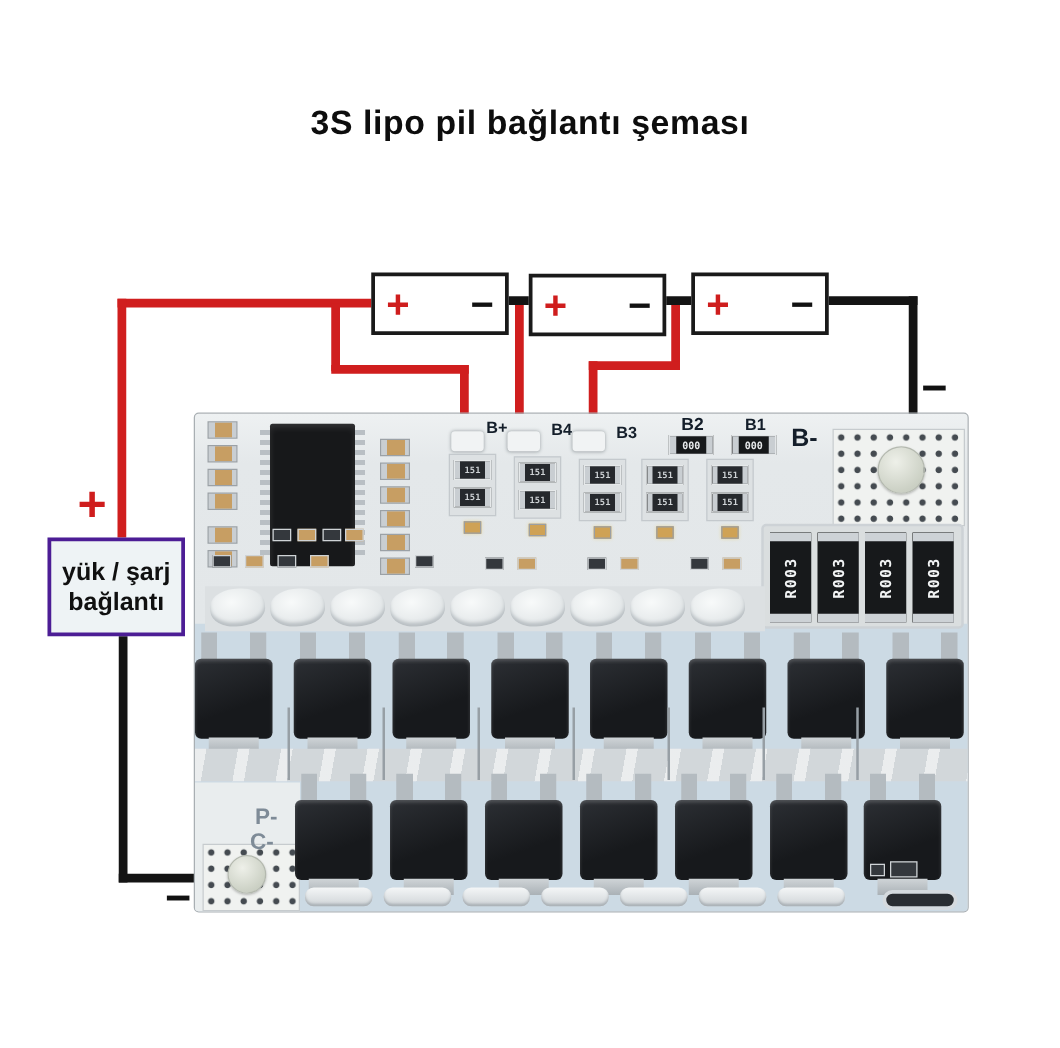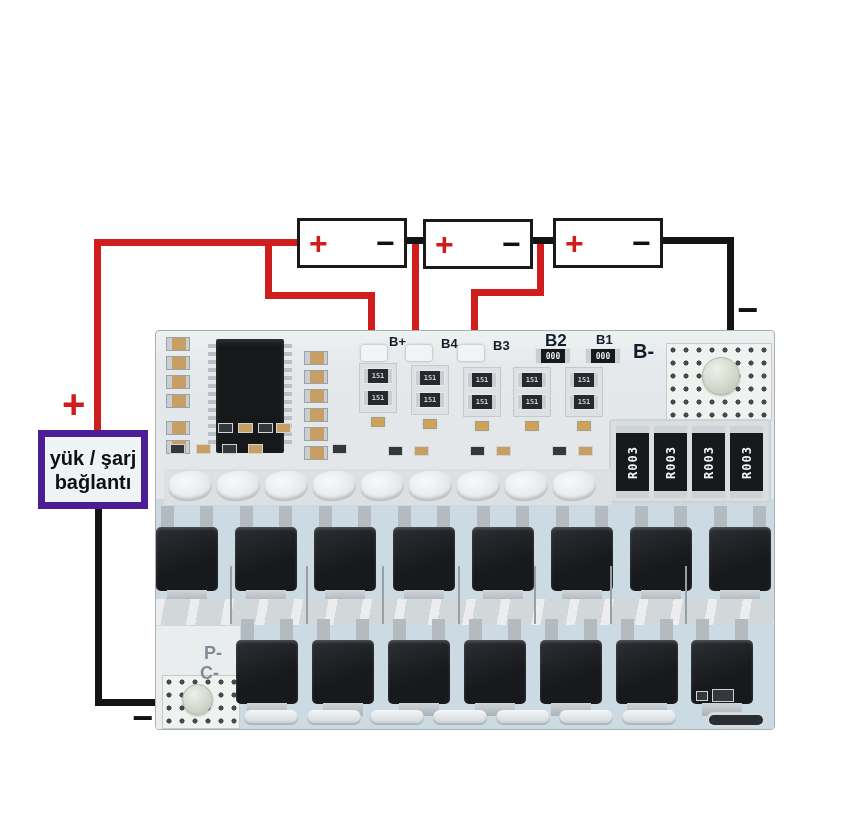--- a/index.html
+++ b/index.html
@@ -18,21 +18,21 @@
   .cell .minus{color:#111;font-size:32px;font-weight:700;line-height:1;}
 
   
   .wire{position:absolute;background:#141414;}
   .wire.red{background:#d01e1e;}
 
   .mark{position:absolute;font-weight:700;line-height:1;}
 
   
   #loadbox{position:absolute;left:38px;top:430px;width:110px;height:79px;background:#eef3f5;
-           border:7px solid #4c1d95;box-sizing:border-box;display:flex;flex-direction:column;
+           border:3px solid #4c1d95;box-sizing:border-box;display:flex;flex-direction:column;
            justify-content:center;align-items:center;}
   #loadbox div{font-size:20px;font-weight:700;color:#101010;line-height:1.2;}
 
   
   #board{position:absolute;left:155px;top:330px;width:620px;height:400px;
          background:linear-gradient(180deg,#eef1f2 0%,#e4e8ea 10%,#e1e5e7 100%);
          border:1px solid #a9afb3;border-radius:4px;box-sizing:border-box;overflow:hidden;}
   .bluezone{position:absolute;left:0;top:168px;width:620px;height:232px;background:#ccdae4;}
   .whitecorner{position:absolute;left:0;top:295px;width:84px;height:105px;background:#e9edee;}
 
@@ -102,20 +102,21 @@
 
   .graysilk{color:#7e8b97;}
   .cornerpad{position:absolute;left:550px;top:381px;width:60px;height:16px;border:3px solid #d5dade;
              border-radius:8px;background:#2a2d31;box-sizing:border-box;}
 </style>
 </head>
 <body>
 
 <div id="stage">
 
+  <div id="title">3S lipo pil bağlantı şeması</div>
 
   <div class="wire red" style="left:94px;top:239px;width:206px;height:7px;"></div>
   <div class="wire red" style="left:94px;top:239px;width:7px;height:194px;"></div>
 
   <div class="wire red" style="left:265px;top:243px;width:7px;height:54px;"></div>
   <div class="wire red" style="left:265px;top:292px;width:110px;height:7px;"></div>
   <div class="wire red" style="left:368px;top:292px;width:7px;height:62px;"></div>
 
   <div class="wire red" style="left:412px;top:244px;width:7px;height:110px;"></div>
 
@@ -158,21 +159,21 @@
 
     <div class="dots" style="left:510px;top:12px;width:106px;height:78px;"></div>
     <div class="blob" style="left:546px;top:26px;width:38px;height:38px;"></div>
 
     <div class="dots" style="left:6px;top:344px;width:78px;height:54px;"></div>
     <div class="blob" style="left:26px;top:353px;width:31px;height:31px;"></div>
 
     <span class="silk" style="left:233px;top:3px;font-size:13px;">B+</span>
     <span class="silk" style="left:285px;top:5px;font-size:13px;">B4</span>
     <span class="silk" style="left:337px;top:7px;font-size:13px;">B3</span>
-    <span class="silk" style="left:389px;top:0px;font-size:17px;">B2</span>
+    <span class="silk" style="left:389px;top:0px;font-size:14px;">B2</span>
     <span class="silk" style="left:440px;top:1px;font-size:13px;">B1</span>
     <span class="silk" style="left:477px;top:9px;font-size:20px;">B-</span>
     <span class="silk graysilk" style="left:48px;top:312px;font-size:18px;">P-</span>
     <span class="silk graysilk" style="left:44px;top:332px;font-size:18px;">C-</span>
 
     <div class="pad" style="left:205px;top:14px;"></div>
     <div class="pad" style="left:250px;top:14px;"></div>
     <div class="pad" style="left:302px;top:14px;"></div>
 
     <div class="ic"></div>

